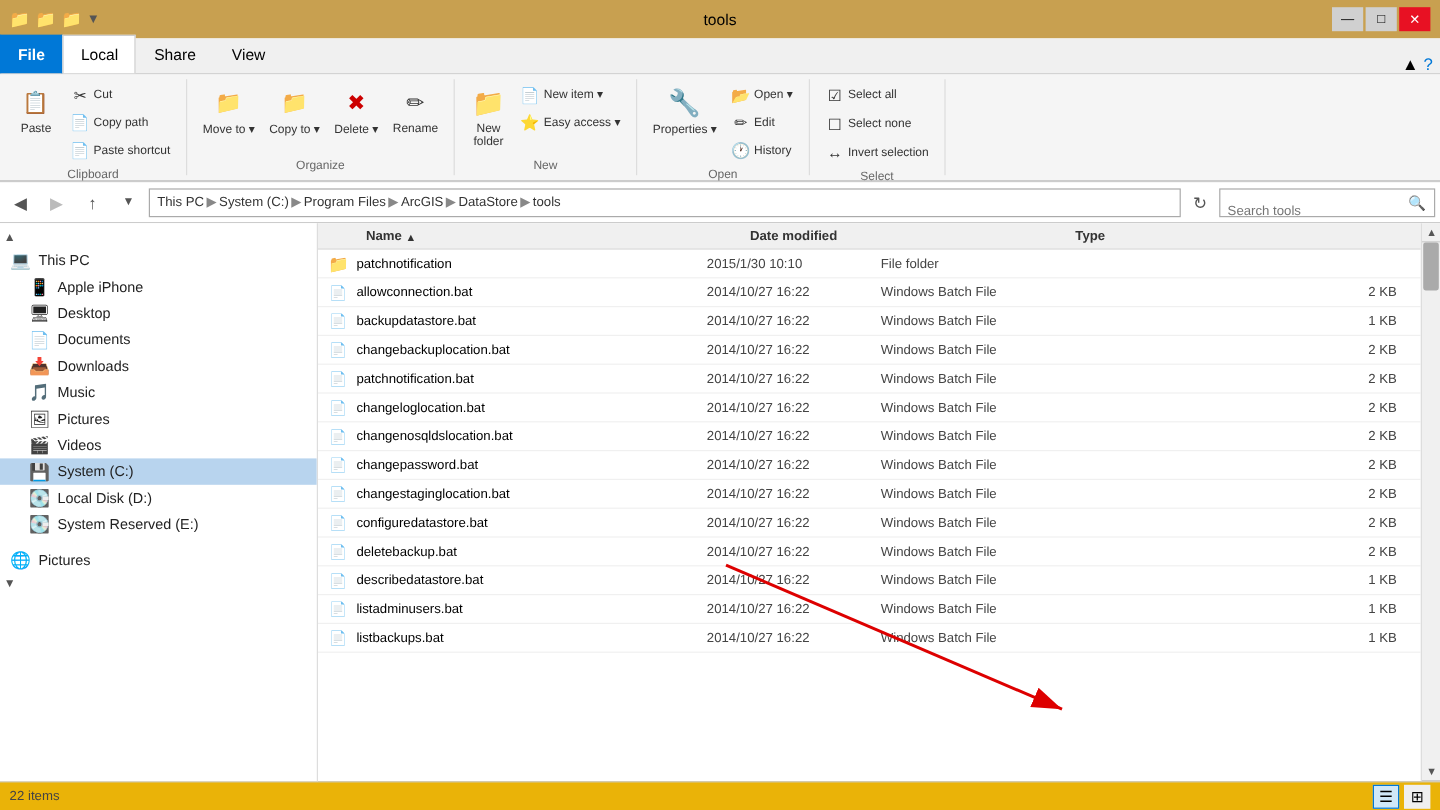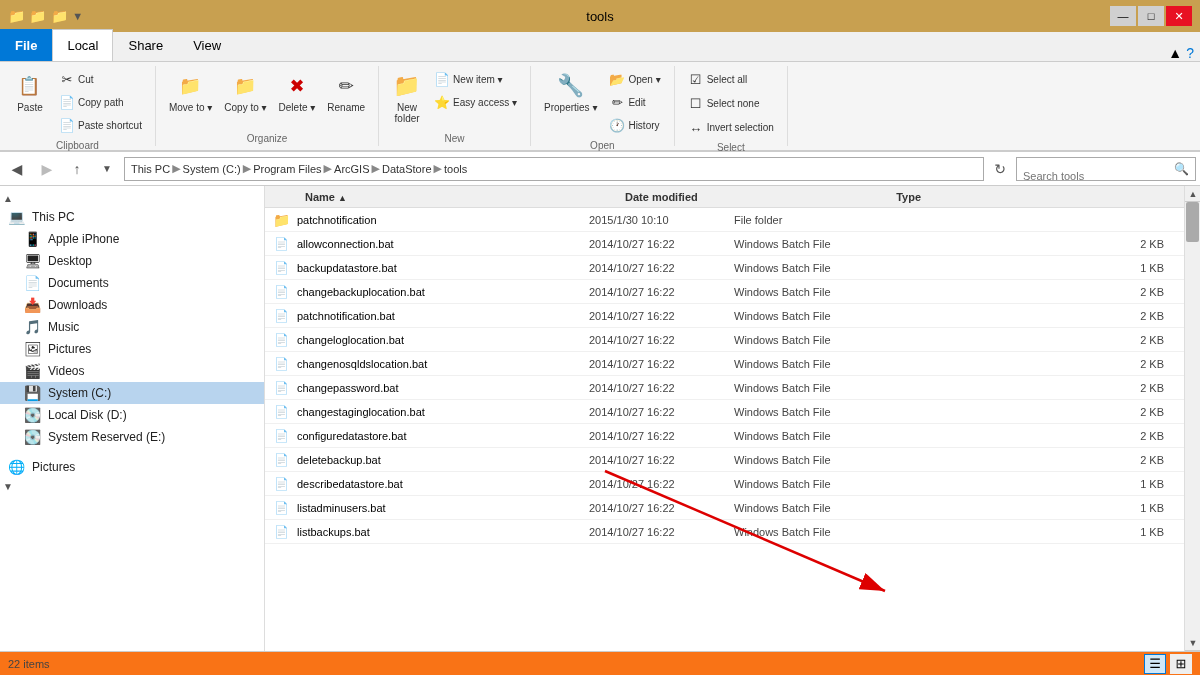--- a/index.html
+++ b/index.html
@@ -238,21 +238,21 @@
     }
     .file-icon { font-size: 14px; width: 18px; text-align: center; }
     .file-icon-folder { color: #e8b800; }
     .file-icon-bat { color: #888; font-size: 12px; }
     .file-cell-date { flex: 0 0 145px; padding-left: 4px; color: #444; }
     .file-cell-type { flex: 0 0 155px; padding-left: 4px; color: #444; }
     .file-cell-size { flex: 1; padding-left: 4px; color: #444; text-align: right; padding-right: 20px; }
 
     
     .status-bar {
-      background: #f97316;
+      background: #eab308;
       border-top: 1px solid #ccc;
       height: 24px;
       display: flex;
       align-items: center;
       padding: 0 8px;
       font-size: 11px;
       color: #444;
       justify-content: space-between;
     }
     .status-right { display: flex; gap: 4px; }

